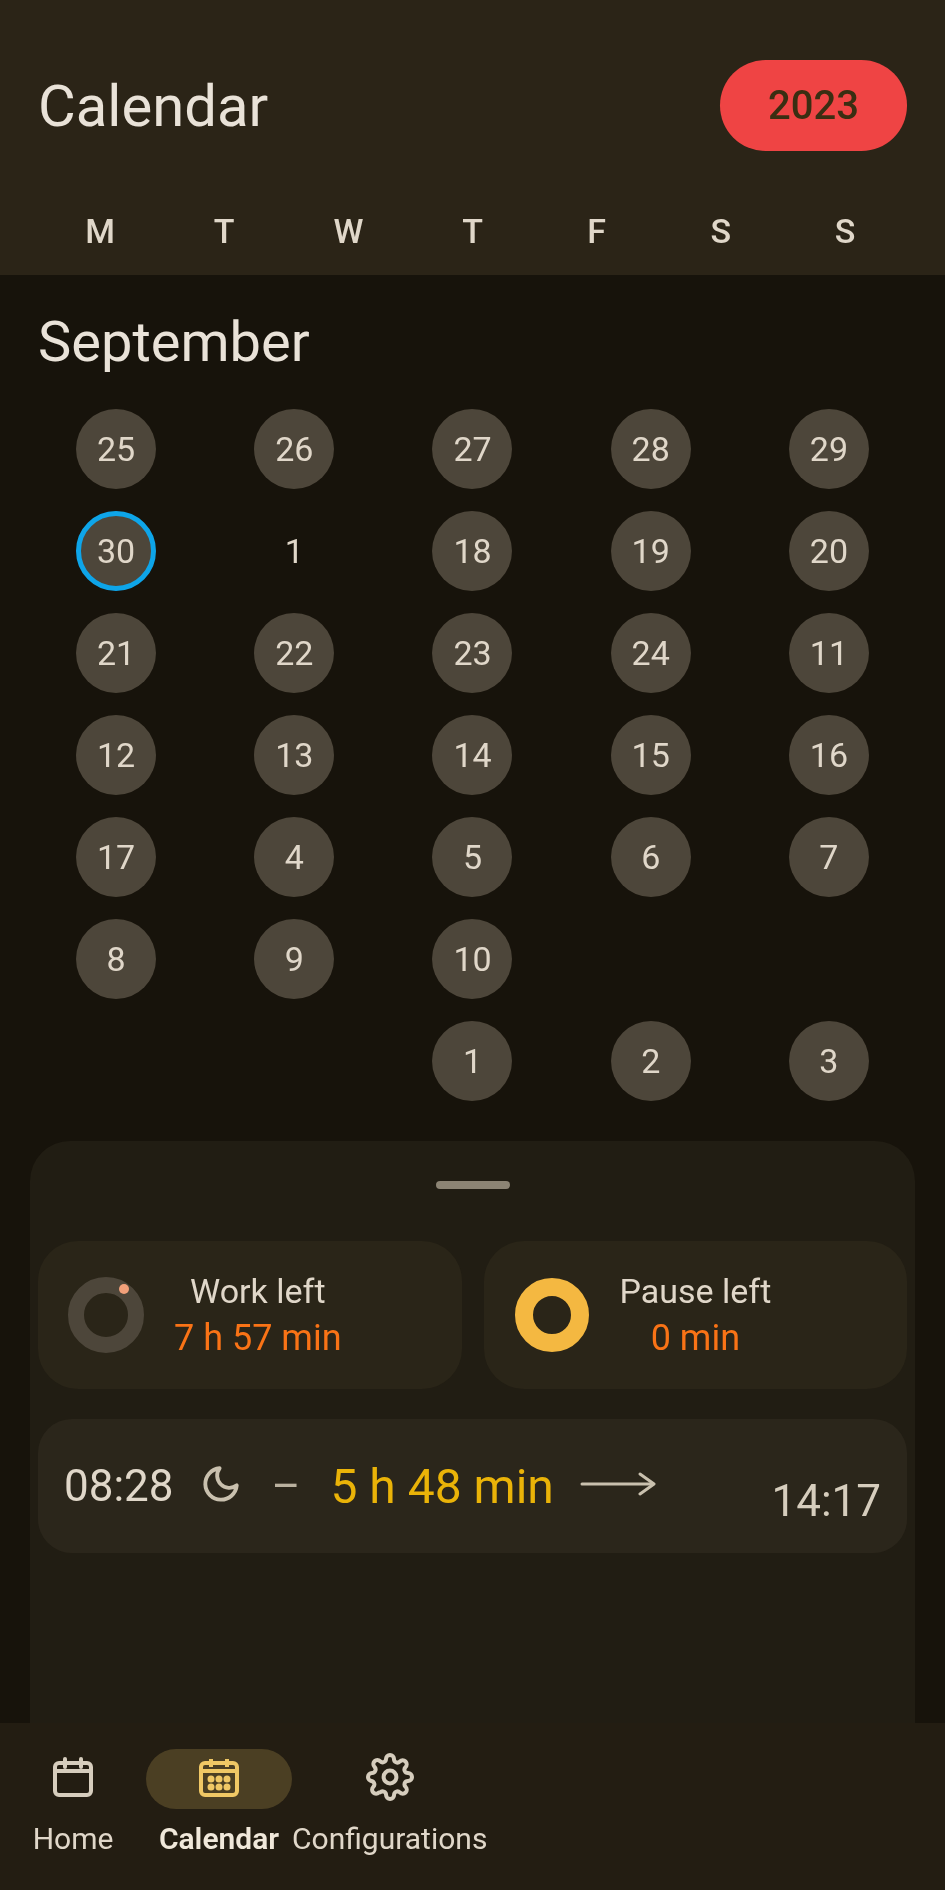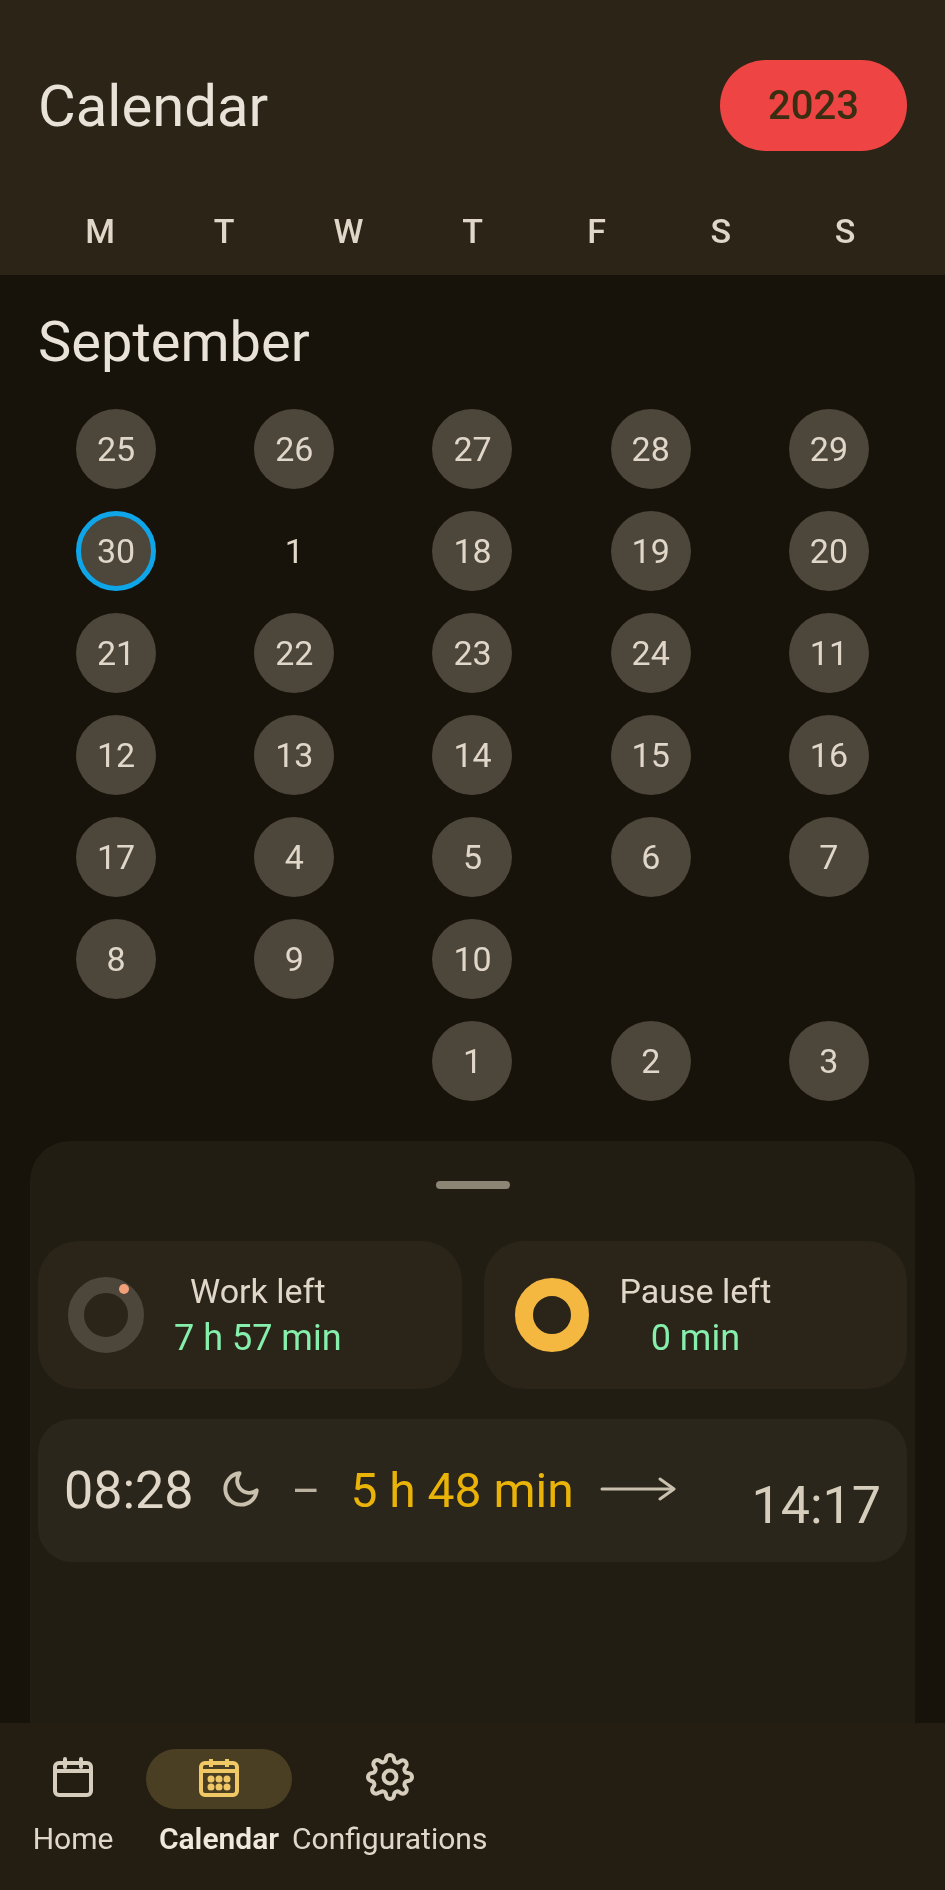--- a/index.html
+++ b/index.html
@@ -122,33 +122,33 @@
   }
   .ring svg { width: 84px; height: 84px; }
   .card-text { display: flex; flex-direction: column; gap: 6px; align-items: center; }
   .card-label {
     font-size: 34px;
     color: #e0d7c9;
     font-weight: 400;
   }
   .card-value {
     font-size: 36px;
-    color: #86efac;
+    color: #f97316;
   }
   .timeline {
     background: #35302480;
     margin: 0 8px;
     border-radius: 34px;
     padding: 26px 26px;
     display: flex;
     align-items: center;
     gap: 26px;
   }
   .time-start, .time-end {
-    font-size: 52px;
+    font-size: 44px;
     color: #e0d7c9;
   }
   .time-end { margin-left: auto; color: #d6cdbd; margin-top: 30px; }
   .moon { flex-shrink: 0; }
   .dash {
     font-size: 44px;
     color: #bab19f;
     margin: 0 4px;
   }
   .dur {

